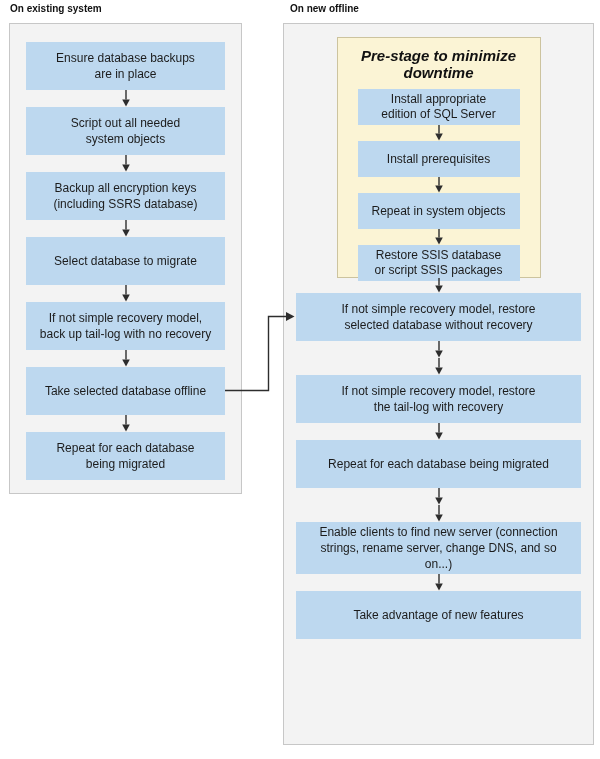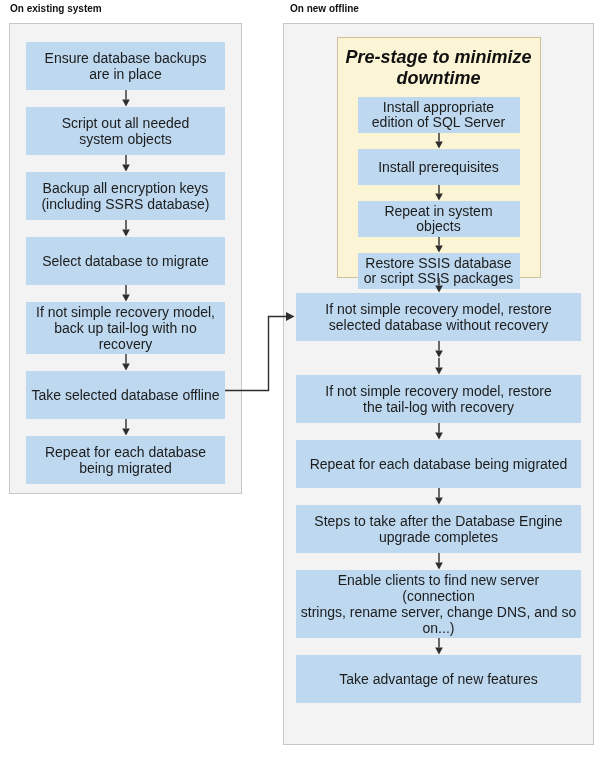--- a/index.html
+++ b/index.html
@@ -16,32 +16,32 @@
     position:absolute;background:#f3f3f3;border:1px solid #c7c7c7;box-sizing:border-box;
   }
   #left-panel{left:9px;top:23px;width:233px;height:471px;}
   #right-panel{left:283px;top:23px;width:311px;height:722px;}
   .flow{display:flex;flex-direction:column;align-items:center;}
   #left-flow{padding-top:18px;}
   #right-col{padding-top:13px;}
   .flow-box{
     background:#bdd8ef;display:flex;align-items:center;justify-content:center;
     text-align:center;white-space:pre-line;box-sizing:border-box;
-    font-size:14px;line-height:16px;padding:2px 4px;
+    font-size:12px;line-height:16px;padding:2px 12px;
   }
   .box-left{width:199px;min-height:48px;}
   .box-wide{width:285px;min-height:48px;}
   .box-inner{width:162px;min-height:36px;line-height:15px;}
   .arrow-wrap{display:flex;align-items:stretch;justify-content:center;flex:0 0 auto;}
   #prestage-box{
     width:204px;height:241px;background:#fbf4d5;border:1px solid #ccc39e;
     box-sizing:border-box;display:flex;flex-direction:column;align-items:center;
   }
   #prestage-title{
-    margin-top:9px;margin-bottom:8px;font-size:18px;font-weight:bold;
+    margin-top:9px;margin-bottom:8px;font-size:15px;font-weight:bold;
     font-style:italic;text-align:center;color:#111;
   }
   #overlay-connector{
     position:absolute;left:0;top:0;pointer-events:none;
   }
 </style>
 </head>
 <body>
 
 <div class="panel-title" id="left-title">On existing system</div>
@@ -160,22 +160,20 @@
             <polygon points="2.2,9.5 9.8,9.5 6,16.5" fill="#2d2d2d"></polygon>
           </svg>
         </div>
         <div class="flow-box box-wide"><span>Repeat for each database being migrated</span></div>
         <div class="arrow-wrap">
           <svg width="12" height="17" viewBox="0 0 12 17">
             <line x1="6" y1="0" x2="6" y2="9.5" stroke="#2d2d2d" stroke-width="1.4"></line>
             <polygon points="2.2,9.5 9.8,9.5 6,16.5" fill="#2d2d2d"></polygon>
           </svg>
         </div>
-        <div class="flow-box box-wide"><span>Steps to take after the Database Engine
-upgrade completes</span></div>
         <div class="arrow-wrap">
           <svg width="12" height="17" viewBox="0 0 12 17">
             <line x1="6" y1="0" x2="6" y2="9.5" stroke="#2d2d2d" stroke-width="1.4"></line>
             <polygon points="2.2,9.5 9.8,9.5 6,16.5" fill="#2d2d2d"></polygon>
           </svg>
         </div>
         <div class="flow-box box-wide"><span>Enable clients to find new server (connection
 strings, rename server, change DNS, and so on...)</span></div>
         <div class="arrow-wrap">
           <svg width="12" height="17" viewBox="0 0 12 17">

